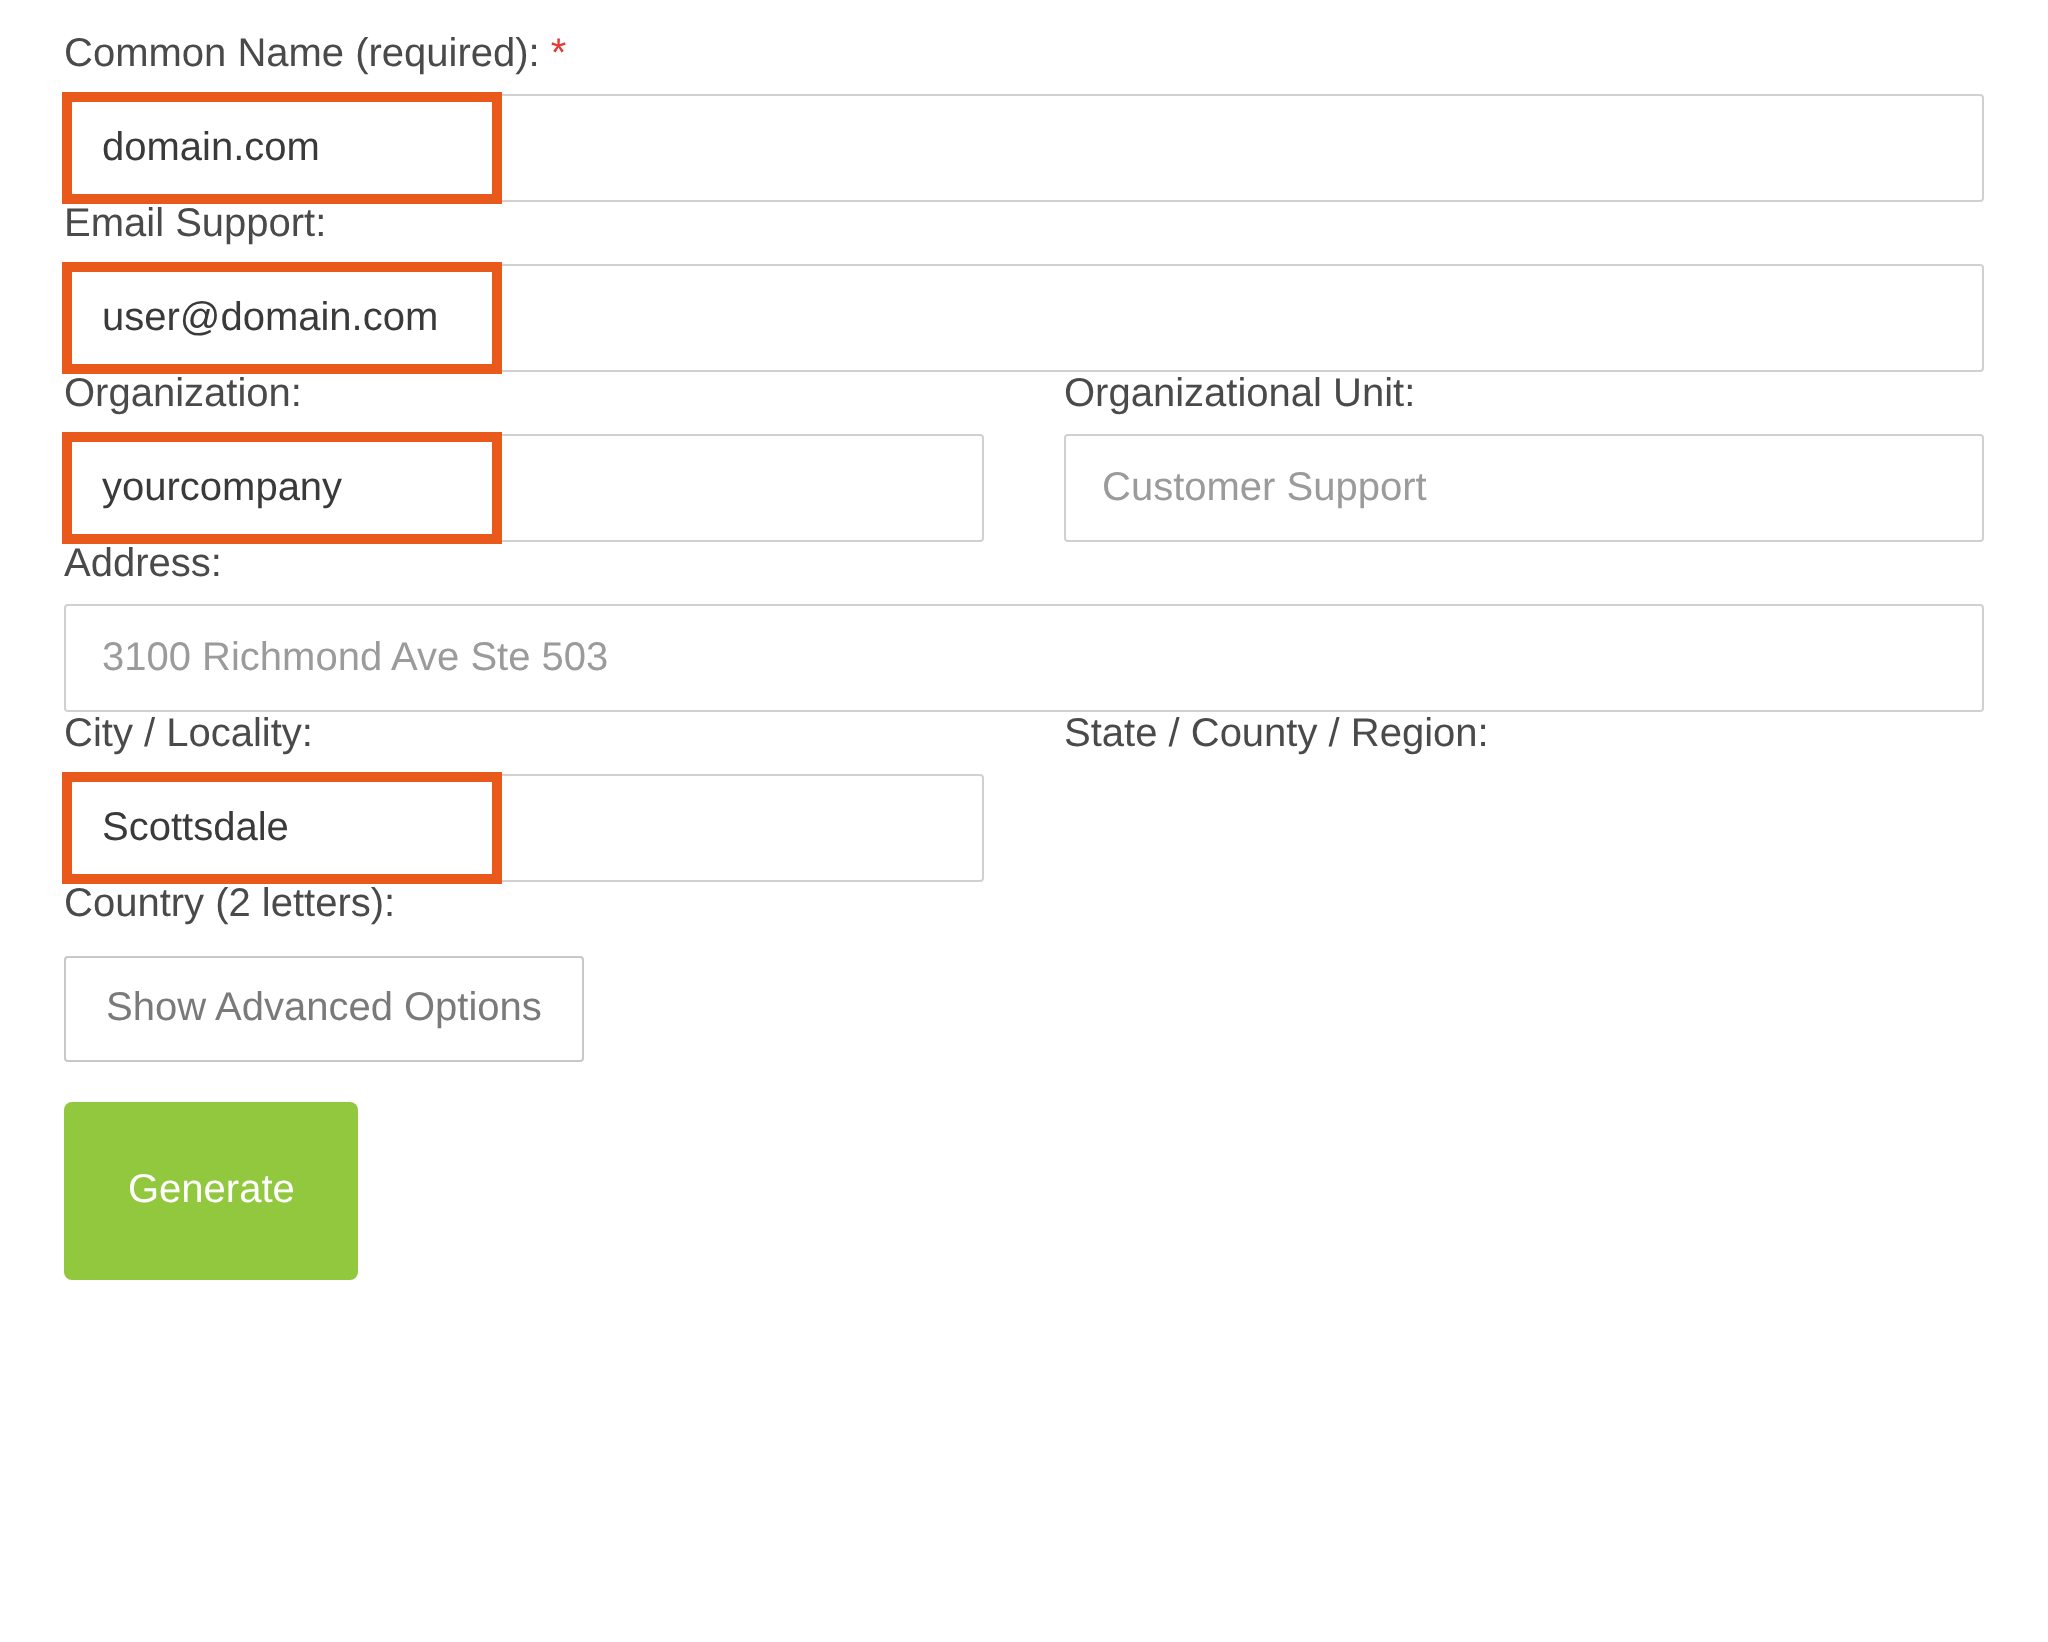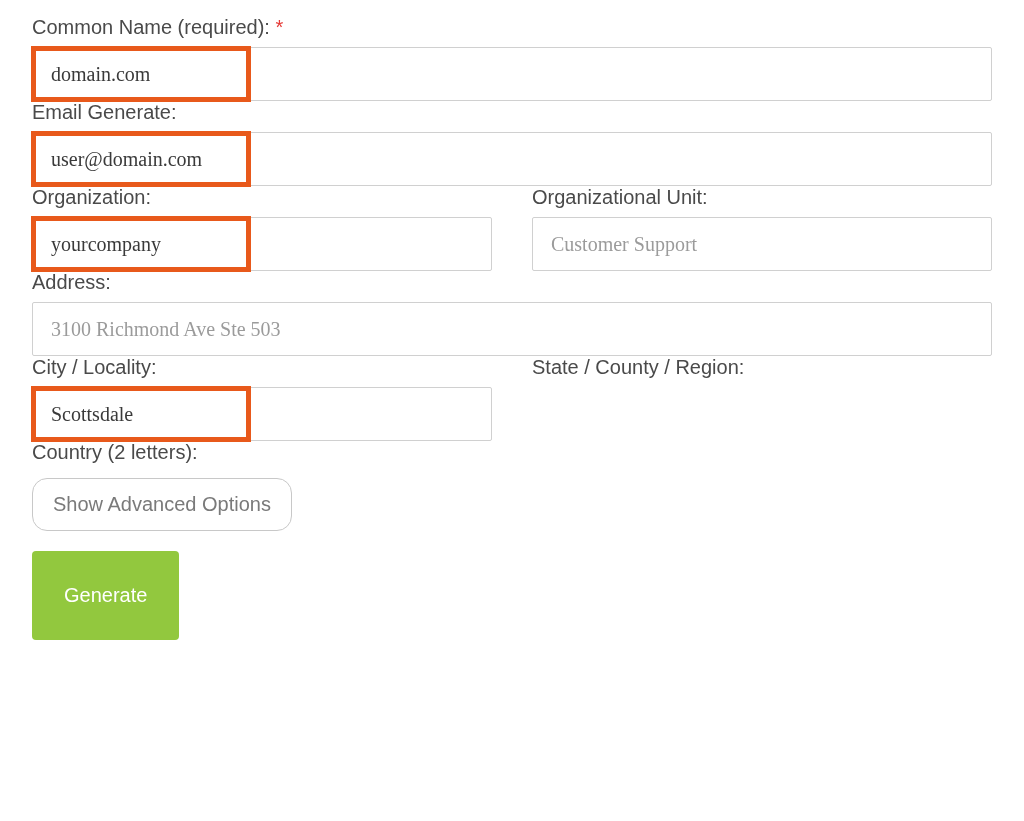--- a/index.html
+++ b/index.html
@@ -60,21 +60,20 @@
     }
     .field-input {
       width: 100%;
       height: 100%;
       border: none;
       outline: none;
       font-size: 20px;
       padding: 0 18px;
       color: #3a3a3a;
       background: transparent;
-      font-family: Liberation Serif, serif;
     }
     .field-input::placeholder {
       color: #9b9b9b;
     }
     .btn {
       display: inline-block;
       font-size: 20px;
       padding: 14px 20px;
       border: 1px solid #c8c8c8;
       background: #fff;
@@ -87,39 +86,38 @@
       background: #92c83e;
       color: #fff;
       border: none;
       padding: 33px 32px;
       border-radius: 4px;
       font-size: 20px;
       margin-top: 20px;
     }
     .btn-advanced {
       margin-top: 6px;
-      border-radius: 15px;
     }
   </style>
 </head>
 <body>
 
 <div class="form-container">
 
   <div class="field-group">
     <label class="field-label">
       <span>Common Name (required):</span><span class="required-star"> *</span>
     </label>
     <div class="input-wrapper highlighted">
       <input type="text" class="field-input" value="domain.com" style="">
     </div>
   </div>
 
   <div class="field-group">
-    <label class="field-label">Email Generate:</label>
+    <label class="field-label">Email Support:</label>
     <div class="input-wrapper highlighted">
       <input type="text" class="field-input" value="user@domain.com" style="">
     </div>
   </div>
 
   <div class="field-row">
     <div class="field-col field-group">
       <label class="field-label">Organization:</label>
       <div class="input-wrapper highlighted">
         <input type="text" class="field-input" value="yourcompany" style="">

